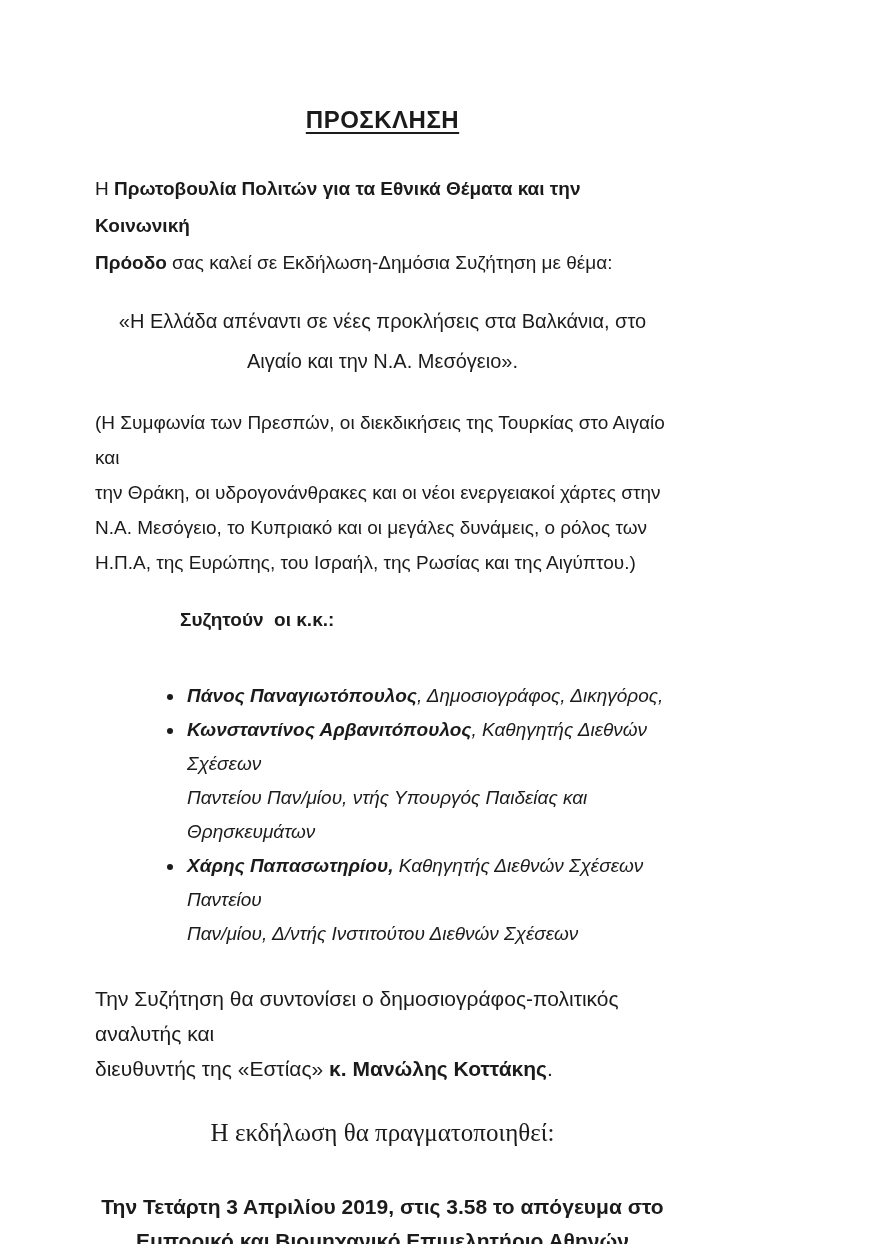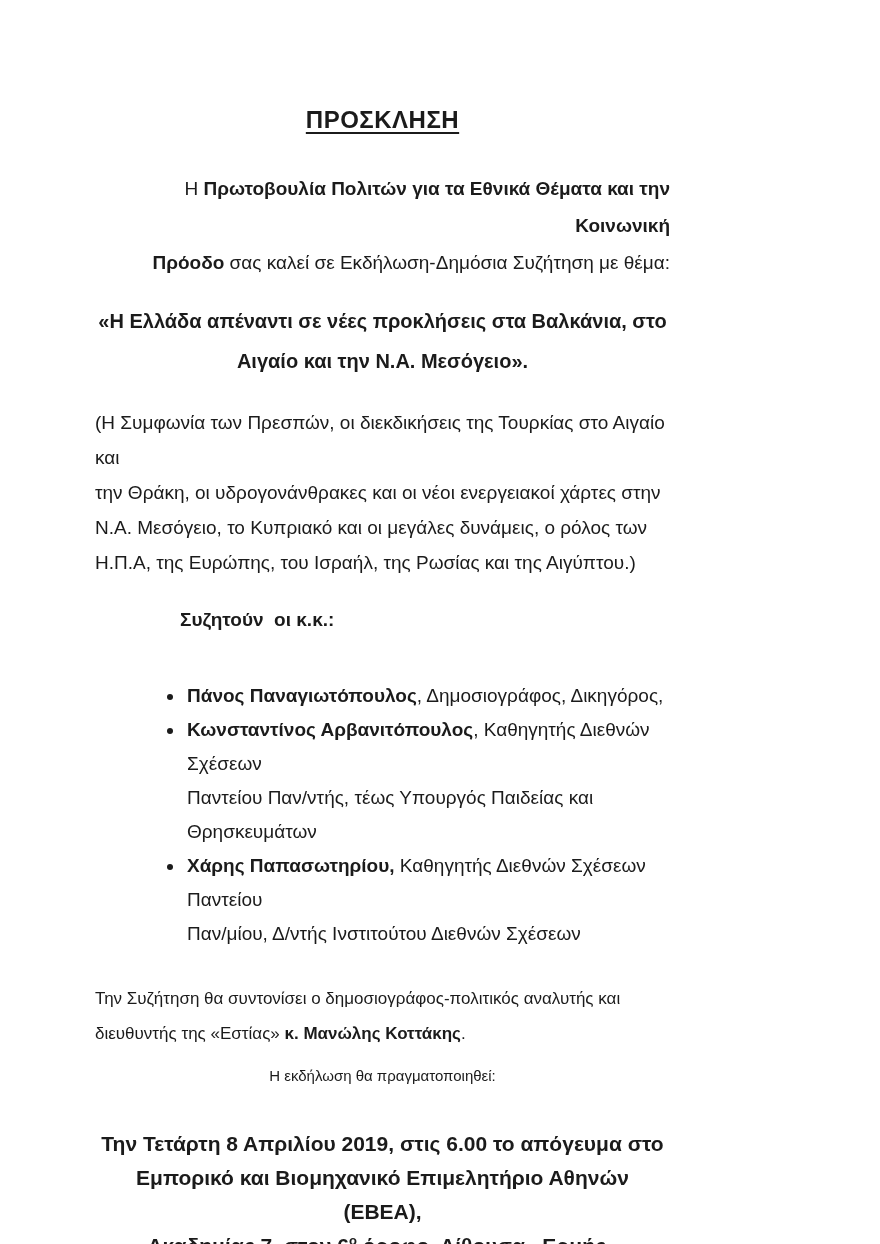--- a/index.html
+++ b/index.html
@@ -22,29 +22,29 @@
     text-align: center;
     font-size: 24px;
     font-weight: bold;
     letter-spacing: 0.5px;
     text-decoration: underline;
     text-underline-offset: 4px;
     text-decoration-thickness: 2px;
     margin-bottom: 36px;
   }
   .intro {
-    text-align: right;
+    text-align: left;
     font-size: 19px;
     line-height: 37px;
     margin-bottom: 20px;
   }
   .theme {
     text-align: center;
     font-size: 20px;
-    font-weight: bold;
+    font-weight: normal;
     line-height: 40px;
     margin-bottom: 24px;
   }
   .description {
     font-size: 19px;
     line-height: 35px;
     margin-bottom: 29px;
   }
   .speakers-heading {
     font-size: 19px;
@@ -53,31 +53,32 @@
     white-space: pre;
     margin-bottom: 48px;
   }
   ul.speakers {
     list-style: disc;
     padding-left: 90px;
     font-size: 19px;
     line-height: 34px;
     margin-bottom: 30px;
   }
-  ul.speakers li { padding-left: 2px; }
+  ul.speakers li { padding-left: 2px; font-style: italic; }
   .bold { font-weight: bold; }
   .moderator {
-    font-size: 17px;
+    font-size: 21px;
     line-height: 35px;
-    margin-bottom: 16px;
+    margin-bottom: 33px;
   }
   .event-intro {
     text-align: center;
-    font-size: 15px;
+    font-size: 25px;
     margin-bottom: 43px;
+    font-family: Liberation Serif, serif;
   }
   .event-details {
     text-align: center;
     font-size: 21px;
     font-weight: bold;
     line-height: 34px;
   }
   .event-details sup {
     font-size: 13px;
     vertical-align: super;
@@ -109,34 +110,34 @@
   </p>
 
   <p class="speakers-heading">Συζητούν  οι κ.κ.:</p>
 
   <ul class="speakers">
     <li>
       <span class="bold">Πάνος Παναγιωτόπουλος</span><span>, </span><span>Δημοσιογράφος, Δικηγόρος,</span><br>
     </li>
     <li>
       <span class="bold">Κωνσταντίνος Αρβανιτόπουλος</span><span>, </span><span>Καθηγητής Διεθνών Σχέσεων</span><br>
-      <span>Παντείου Παν/ντής, τέως Υπουργός Παιδείας και Θρησκευμάτων</span>
+      <span>Παντείου Παν/μίου, ντής Υπουργός Παιδείας και Θρησκευμάτων</span>
     </li>
     <li>
       <span class="bold">Χάρης Παπασωτηρίου,</span><span> </span><span>Καθηγητής Διεθνών Σχέσεων Παντείου</span><br>
       <span>Παν/μίου, Δ/ντής Ινστιτούτου Διεθνών Σχέσεων</span>
     </li>
   </ul>
 
   <p class="moderator">
     <span>Την Συζήτηση θα συντονίσει ο δημοσιογράφος-πολιτικός αναλυτής και</span><br>
     <span>διευθυντής της «Εστίας» </span><span class="bold">κ. Μανώλης Κοττάκης</span><span>.</span>
   </p>
 
   <p class="event-intro">Η εκδήλωση θα πραγματοποιηθεί:</p>
 
   <p class="event-details">
-    <span>Την Τετάρτη 8 Απριλίου 2019, στις 6.00 το απόγευμα στο</span><br>
+    <span>Την Τετάρτη 3 Απριλίου 2019, στις 3.58 το απόγευμα στο</span><br>
     <span>Εμπορικό και Βιομηχανικό Επιμελητήριο Αθηνών (ΕΒΕΑ),</span><br>
     <span>Ακαδημίας 7, στον 6</span><sup>ο</sup><span> όροφο, Αίθουσα «Ερμής»</span>
   </p>
 
 </div>
 
 </body></html>

